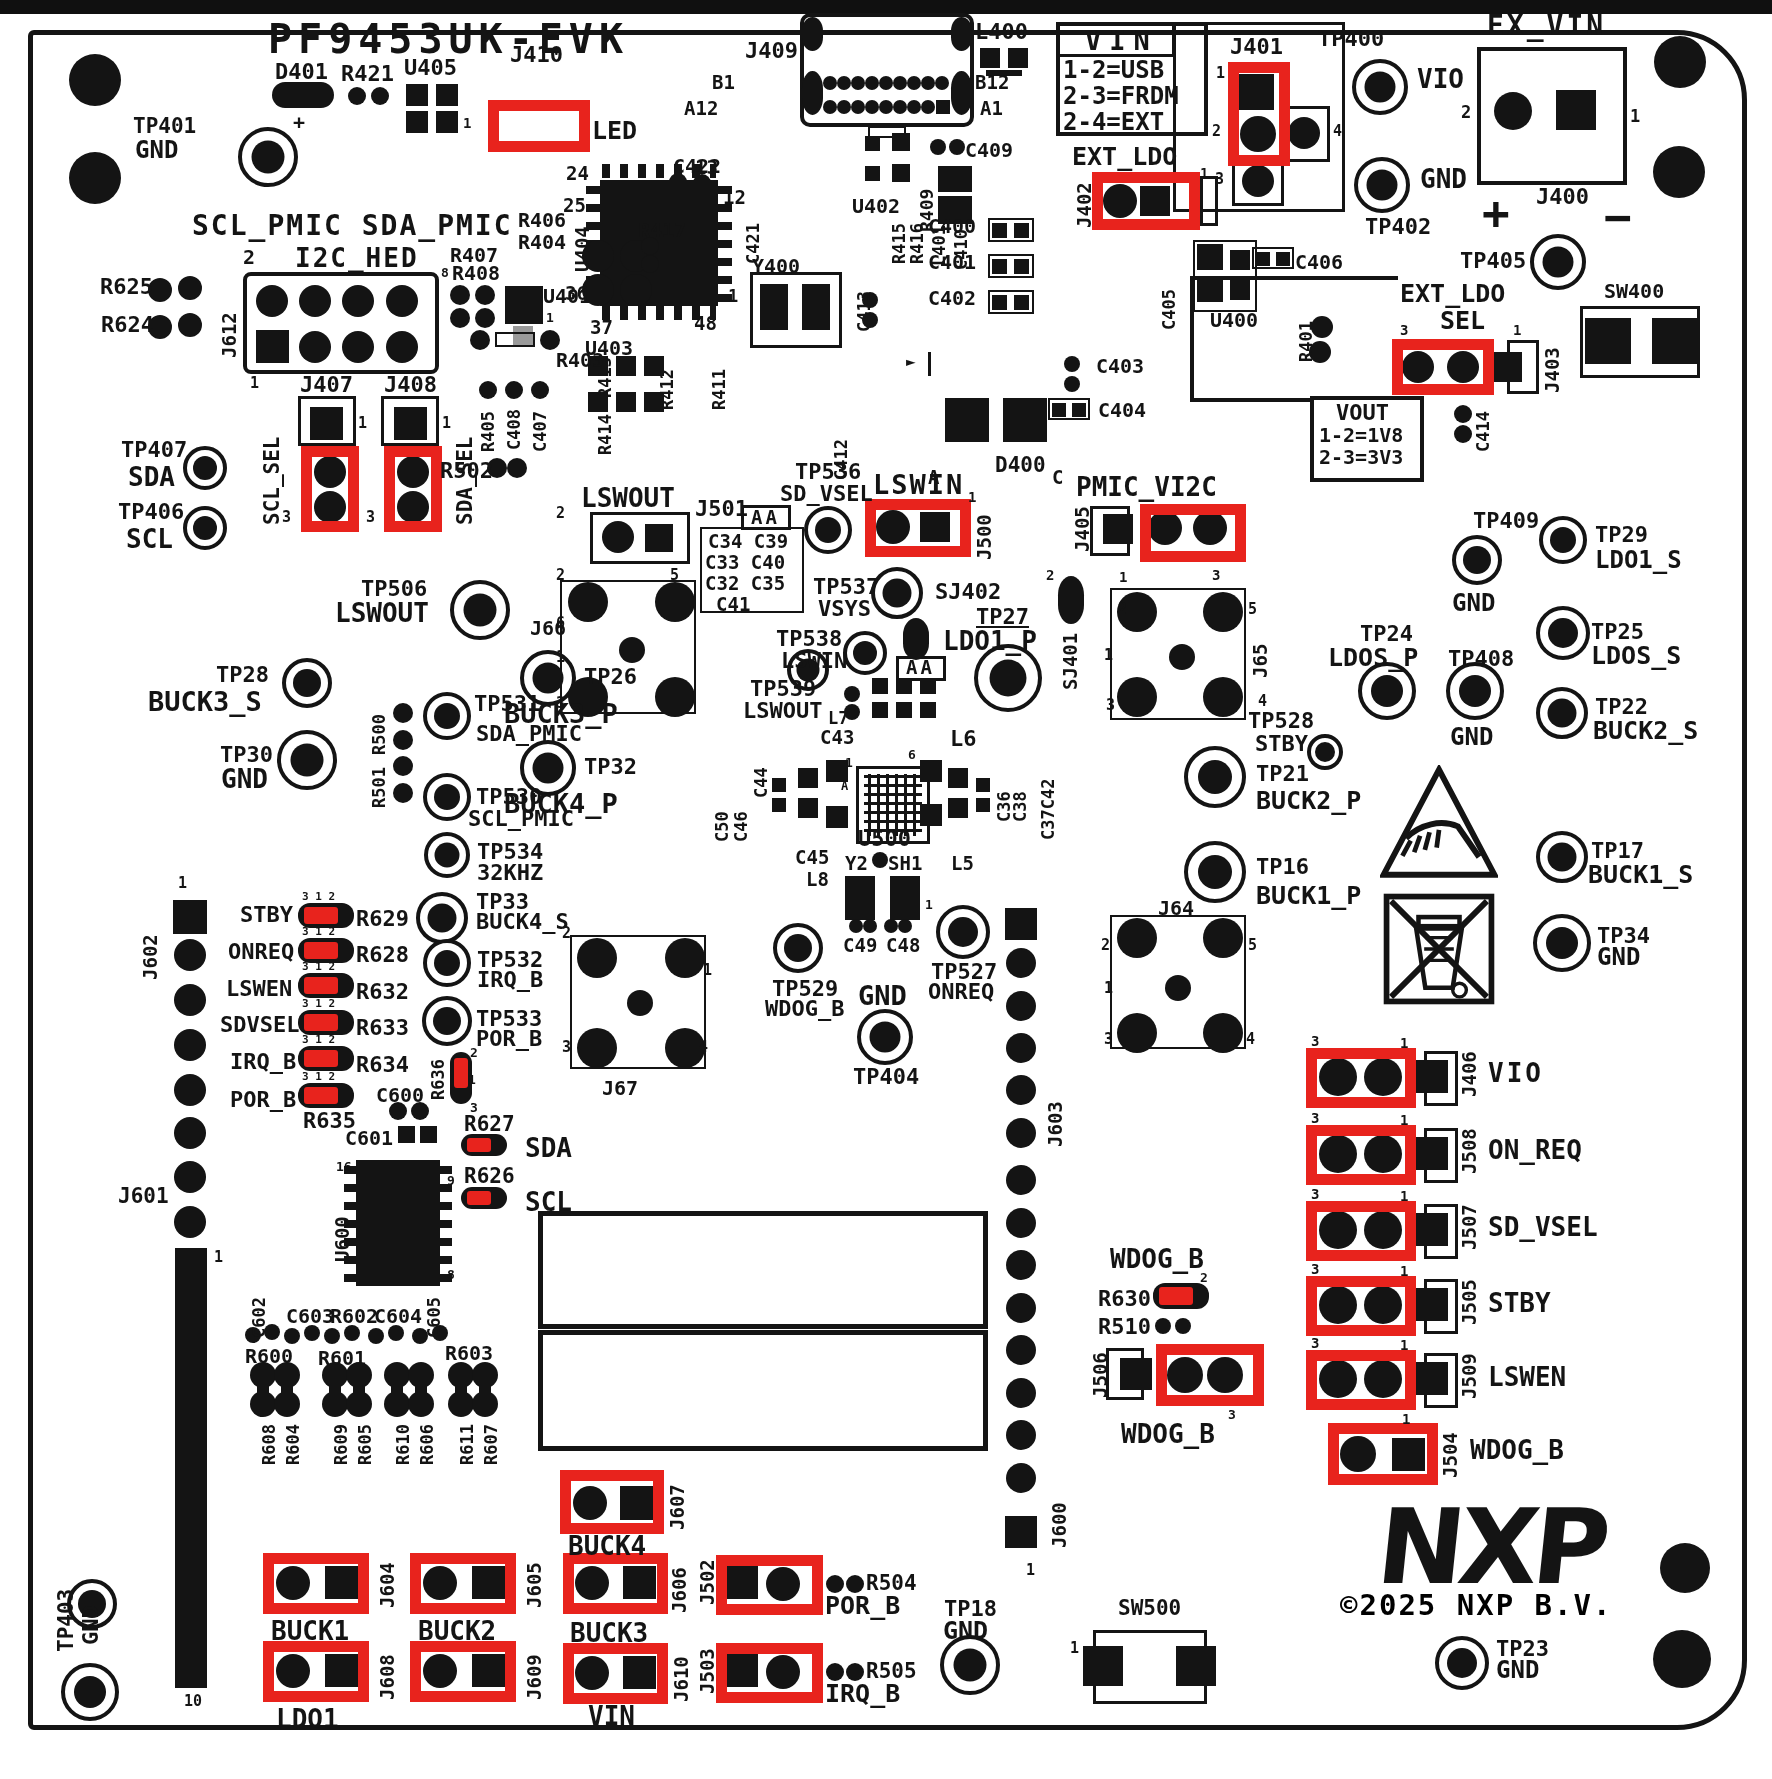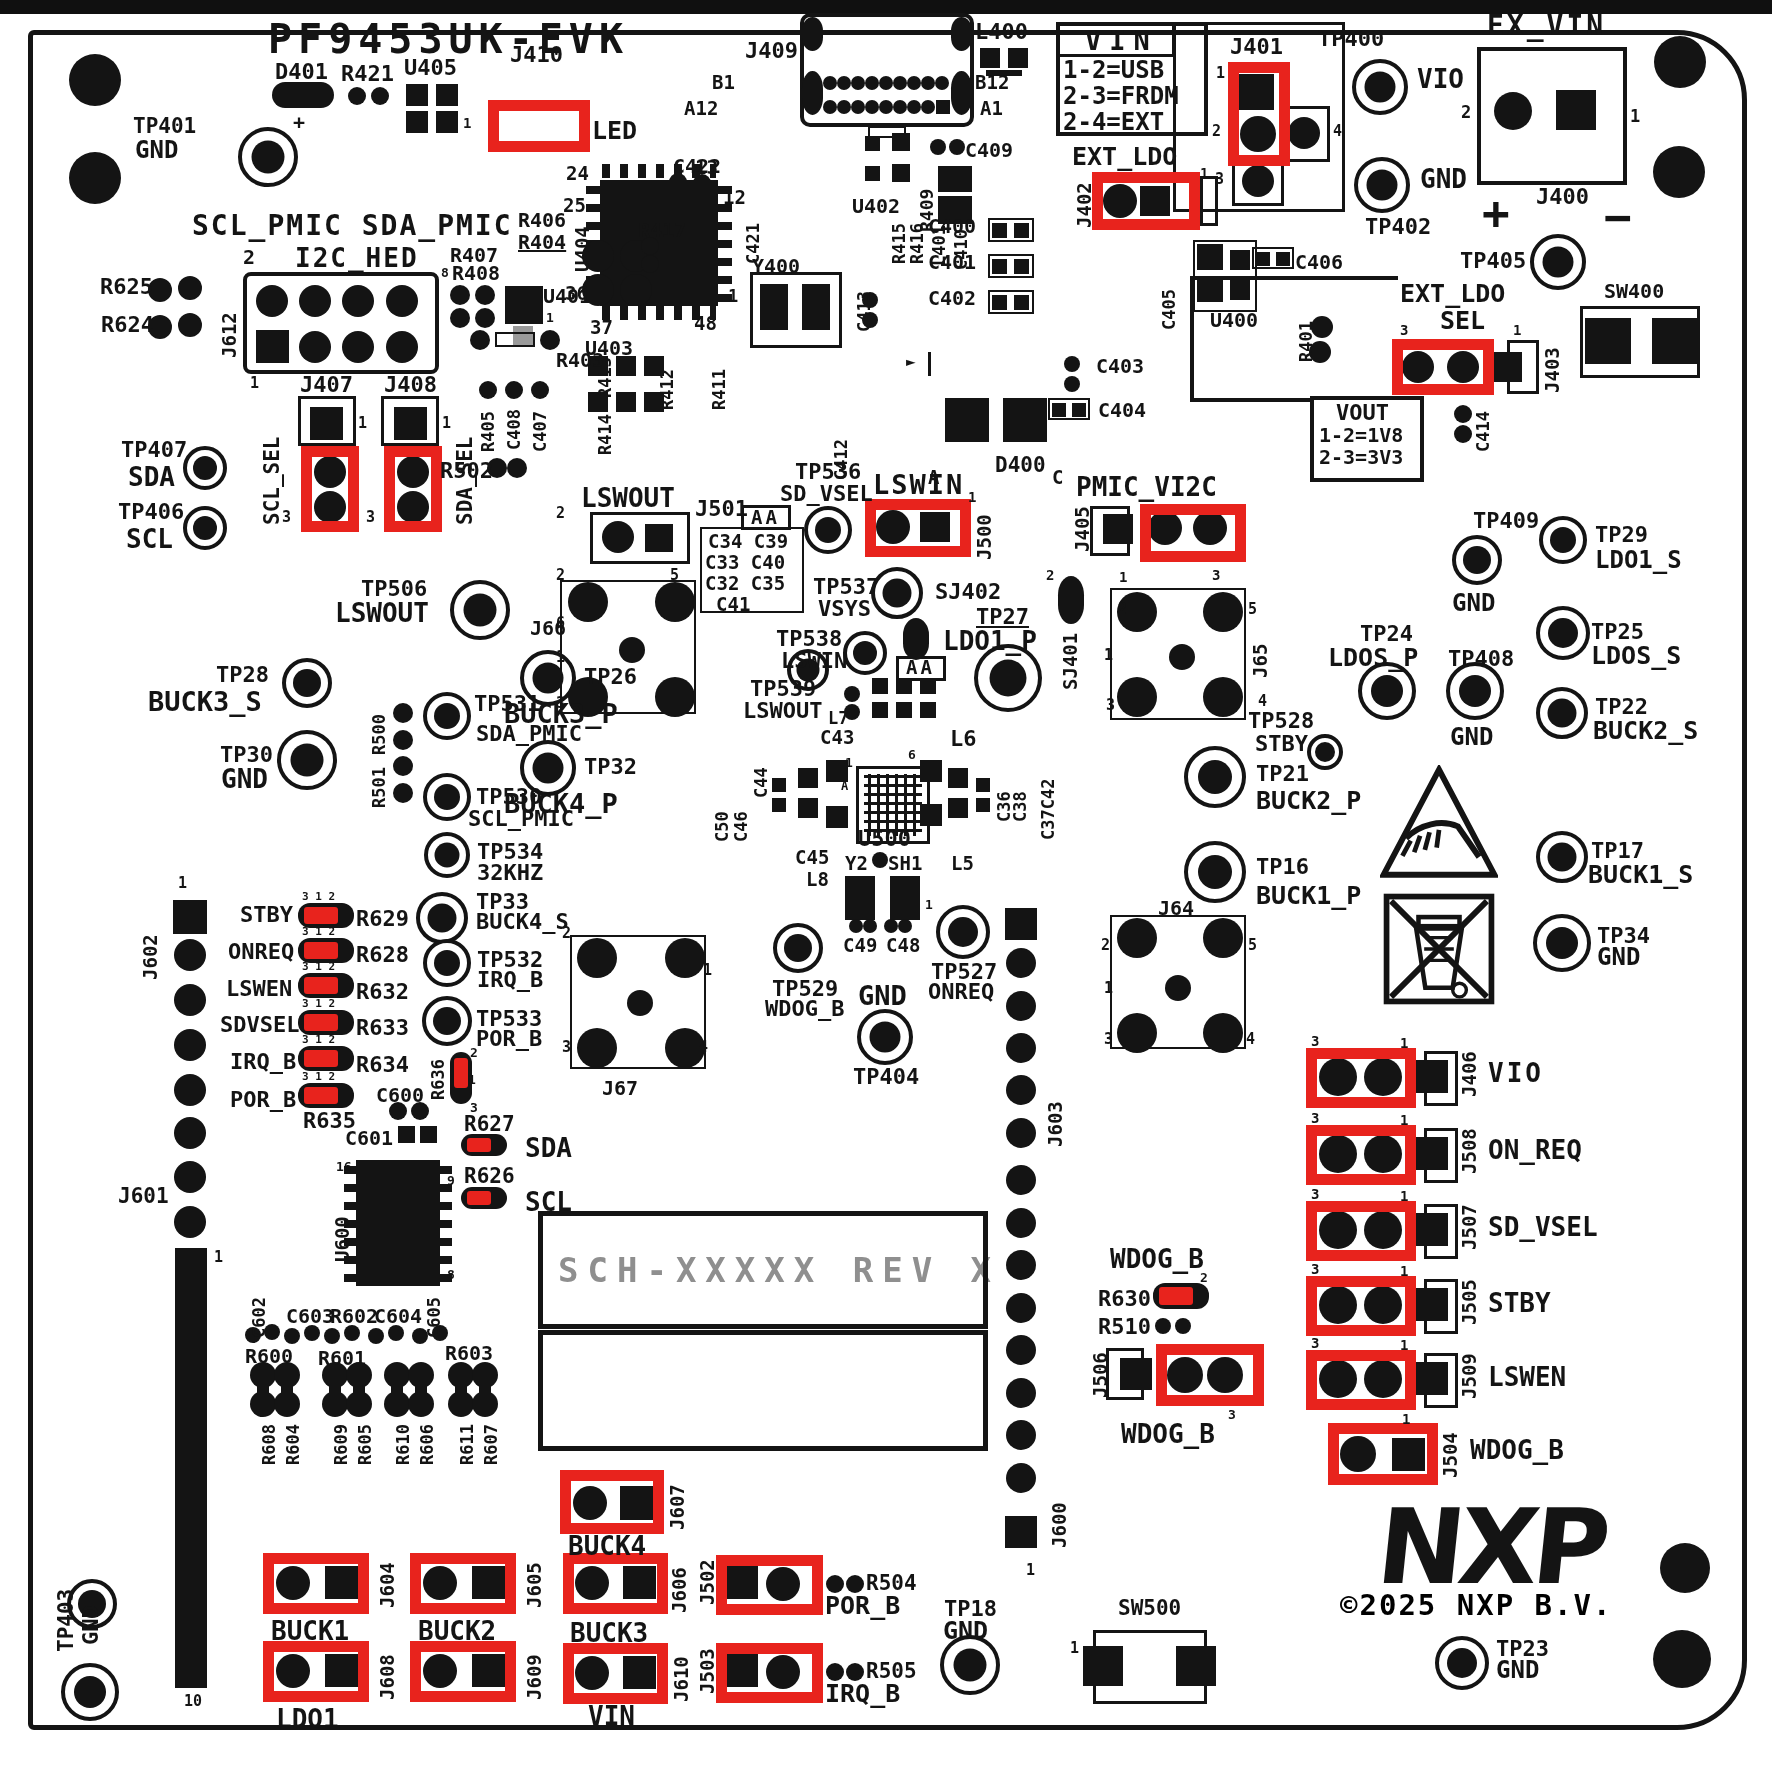--- a/index.html
+++ b/index.html
@@ -38,21 +38,20 @@
   #page-title{position:absolute;left:268px;top:16px;font-size:40px;font-weight:bold;letter-spacing:6px;color:#141414;}
   svg{position:absolute;}
 </style>
 </head>
 <body>
 
 <div id="stage">
   <div id="top-strip"></div>
   <div id="board-outline"></div>
   <div id="page-title">PF9453UK-EVK</div>
-  <div id="rev1">SCH-XXXXX REV X</div>
   <div id="nxp-logo">NXP</div>
   <div id="copyright">©2025 NXP B.V.</div>
 
   <svg style="left:1380px;top:765px" width="118" height="118" viewBox="0 0 100 100">
     <polygon points="50,4 97,93 3,93" fill="none" stroke="#141414" stroke-width="5"></polygon>
     <path d="M22 62 C34 50 52 46 66 52 L84 78" fill="none" stroke="#141414" stroke-width="5"></path>
     <path d="M26 64 l-7 13 M34 60 l-5 14 M42 57 l-4 15 M50 55 l-2 15" fill="none" stroke="#141414" stroke-width="4"></path>
   </svg>
   <svg style="left:1382px;top:891px" width="114" height="116" viewBox="0 0 100 100">
     <rect x="4" y="4" width="92" height="92" fill="none" stroke="#141414" stroke-width="5"></rect>
@@ -636,21 +635,21 @@
     <div class="lbl" style="left: 1096px; top: 356px; font-size: 20px;">C403</div>
     <div class="lbl" style="left: 1098px; top: 400px; font-size: 20px;">C404</div>
     <div class="lbl" style="left: 928px; top: 468px; font-size: 19px;">A</div>
     <div class="lbl" style="left: 1052px; top: 468px; font-size: 19px;">C</div>
     <div class="lbl" style="left: 995px; top: 455px; font-size: 21px;">D400</div>
     <div class="lbl" style="left: 906px; top: 354px; font-size: 16px;">►</div>
     <div class="lbl" style="left: 450px; top: 245px; font-size: 20px;">R407</div>
     <div class="lbl" style="left: 452px; top: 263px; font-size: 20px;">R408</div>
     <div class="lbl" style="left: 441px; top: 266px; font-size: 13px;">8</div>
     <div class="lbl" style="left: 518px; top: 210px; font-size: 20px;">R406</div>
-    <div class="lbl" style="left: 518px; top: 232px; font-size: 20px; text-decoration: underline;">R404</div>
+    <div class="lbl" style="left: 518px; top: 232px; font-size: 20px;">R404</div>
     <div class="lbl" style="left: 638px; top: 220px; font-size: 20px;">R417</div>
     <div class="lbl" style="left: 543px; top: 286px; font-size: 20px;">U401</div>
     <div class="lbl" style="left: 546px; top: 311px; font-size: 13px;">1</div>
     <div class="lbl" style="left: 556px; top: 350px; font-size: 20px;">R403</div>
     <div class="lbl" style="left: 1085px; top: 27px; font-size: 27px; letter-spacing: 8px;">VIN</div>
     <div class="lbl" style="left: 1063px; top: 58px; font-size: 24px;">1-2=USB</div>
     <div class="lbl" style="left: 1063px; top: 84px; font-size: 24px;">2-3=FRDM</div>
     <div class="lbl" style="left: 1063px; top: 110px; font-size: 24px;">2-4=EXT</div>
     <div class="lbl" style="left: 1230px; top: 36px; font-size: 22px;">J401</div>
     <div class="lbl" style="left: 1216px; top: 66px; font-size: 15px;">1</div>

